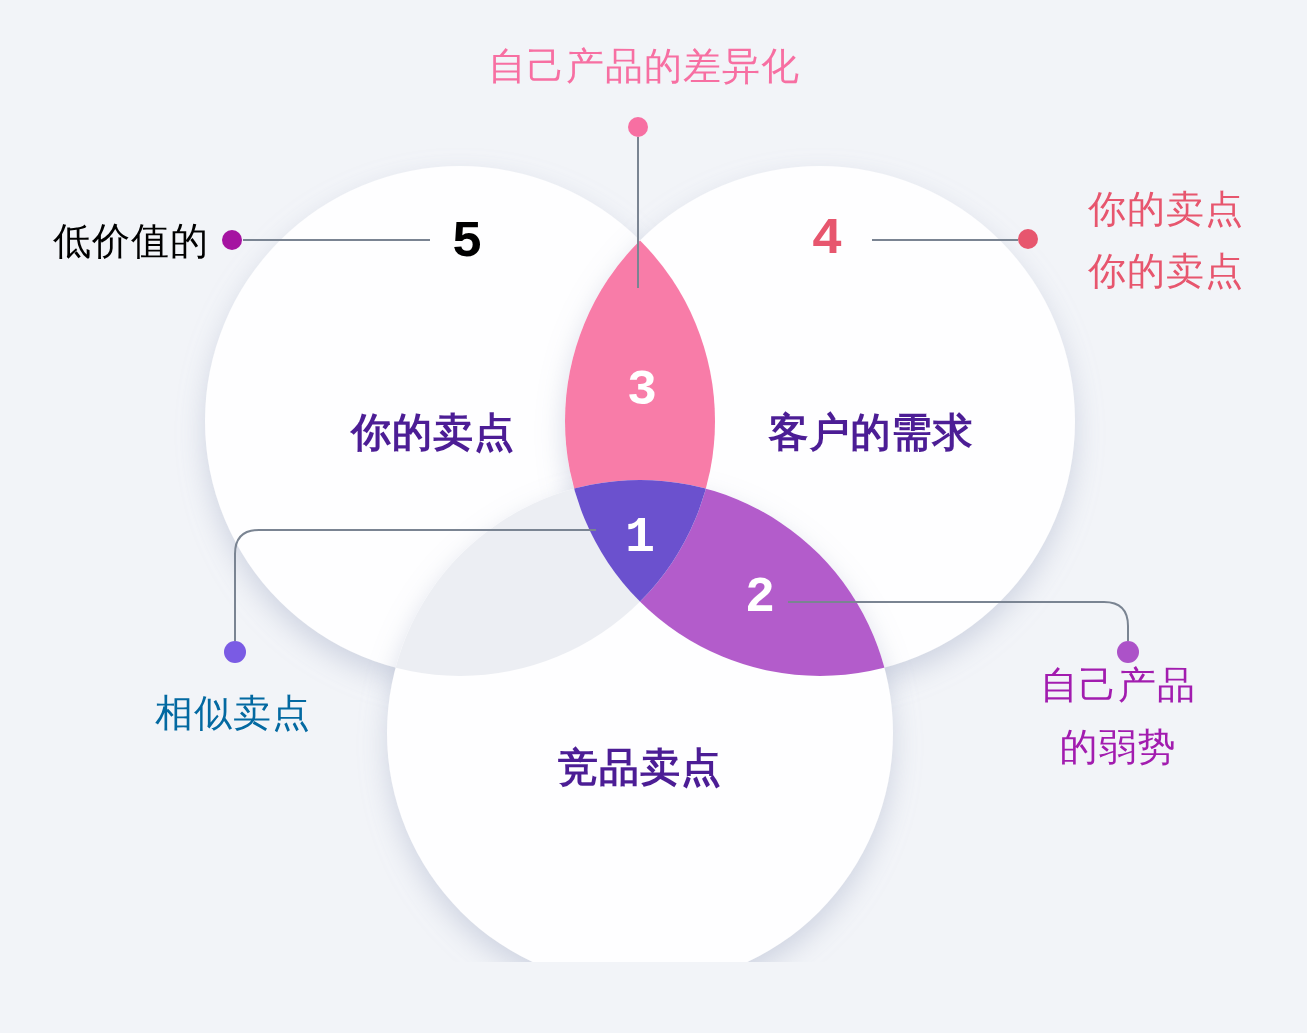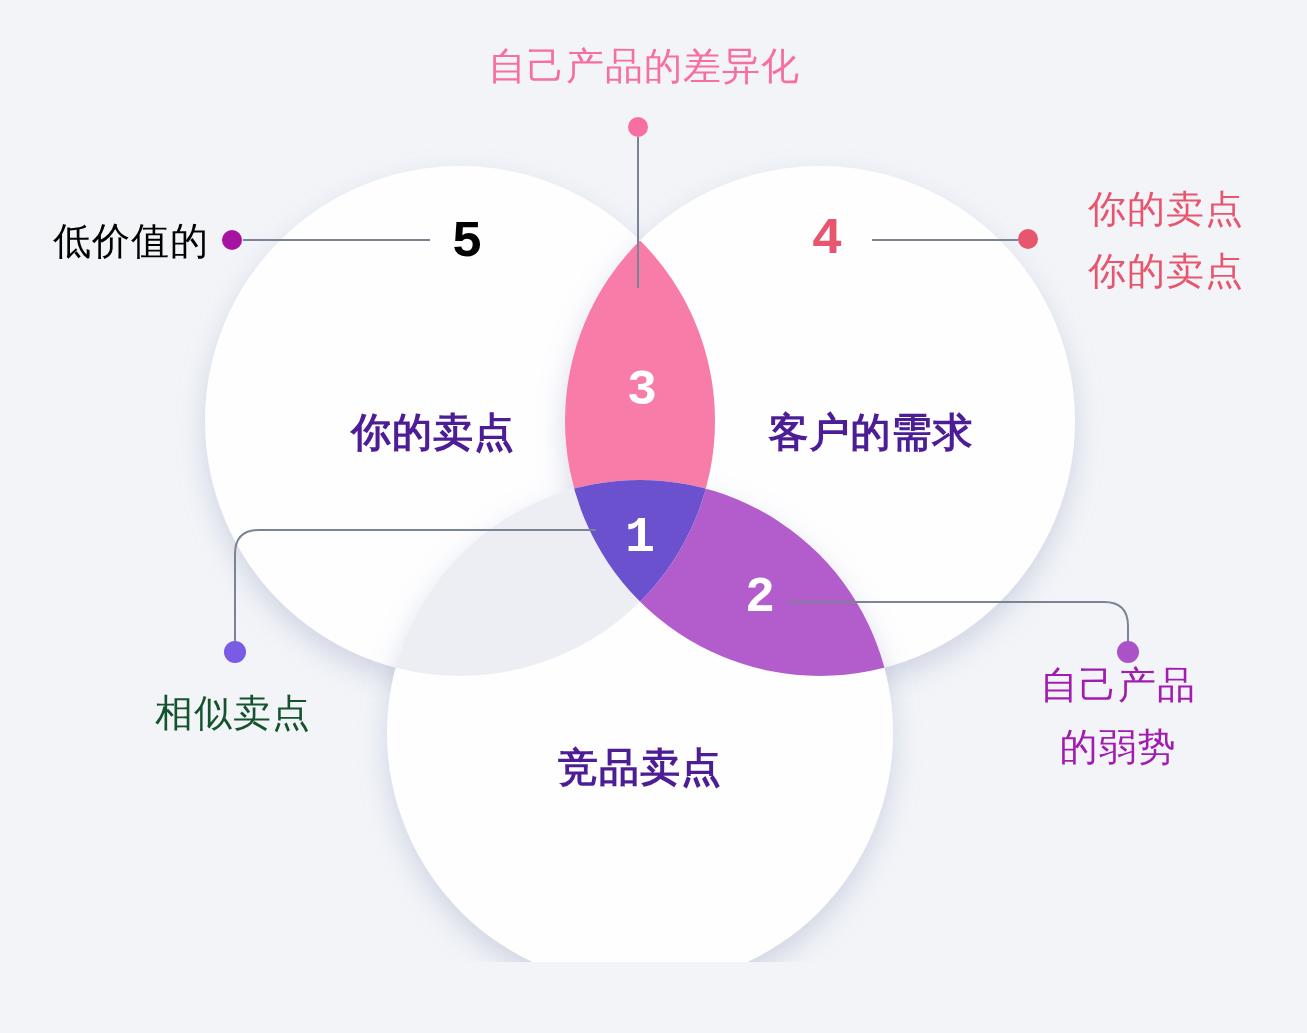--- a/index.html
+++ b/index.html
@@ -7,21 +7,21 @@
     position:relative;width:1307px;height:962px;background:#F2F4F8;
     overflow:hidden;font-family:Liberation Mono, monospace;
   }
   .stage svg{position:absolute;inset:0;}
   .abs{position:absolute;transform:translate(-50%,-50%);white-space:nowrap;text-align:center;}
   .callout{font-size:38px;font-weight:500;letter-spacing:1px;}
   .callout.two-line{line-height:62px;}
   .c-pink{color:#F76FA2;}
   .c-magenta{color:#000000;margin-left:8px;}
   .c-rose{color:#E7566E;}
-  .c-violet{color:#14532d;}
+  .c-violet{color:#0369a1;}
   .c-orchid{color:#a21caf;}
   .circle-label{font-size:40px;font-weight:700;color:#4c1d95;letter-spacing:1px;}
   .num{font-weight:700;}
   .num-big{font-size:52px;}
   .num-white{font-size:50px;color:#FFFFFF;}
 </style>
 </head>
 <body>
 
 <div class="stage">

